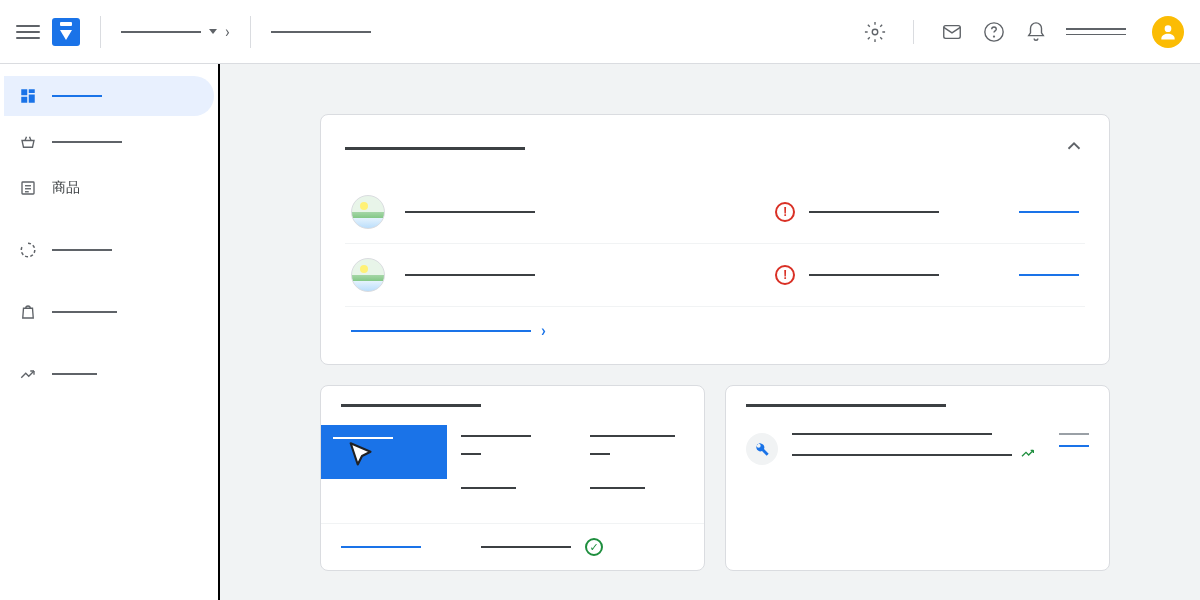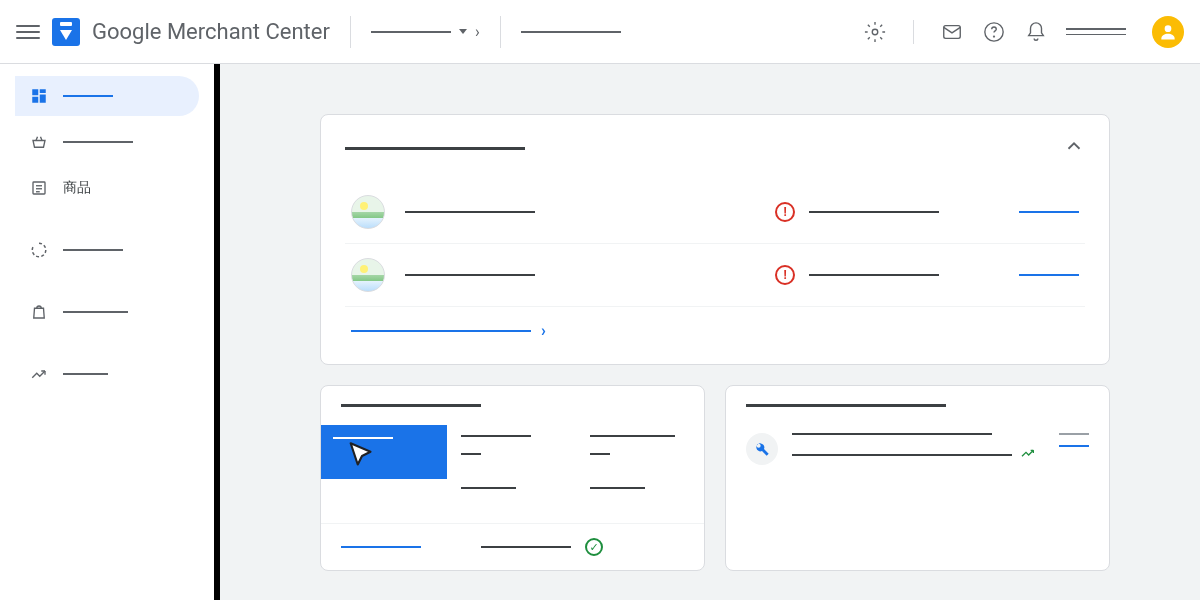--- a/index.html
+++ b/index.html
@@ -21,21 +21,21 @@
 .header-store { width: 100px; height: 2px; background: #5f6368; }
 .header-spacer { flex: 1; }
 .header-icons { display: flex; align-items: center; gap: 18px; }
 .icon-btn { width: 24px; height: 24px; display: flex; align-items: center; justify-content: center; cursor: pointer; color: #5f6368; }
 .avatar { width: 32px; height: 32px; border-radius: 50%; background: #fbbc04; display: flex; align-items: center; justify-content: center; margin-left: 8px; }
 .avatar svg { width: 20px; height: 20px; }
 .user-line-wrap { display: flex; flex-direction: column; gap: 4px; }
 
 
 .layout { display: flex; height: calc(600px - 64px); }
-.sidebar { width: 220px; background: #fff; border-right: 6px solid #000000; padding: 12px 15px; }
+.sidebar { width: 220px; background: #fff; border-right: 2px solid #000000; padding: 12px 4px; }
 .nav-item { display: flex; align-items: center; gap: 14px; padding: 10px 14px; border-radius: 0 20px 20px 0; cursor: pointer; margin-bottom: 6px; }
 .nav-item.active { background: #e8f0fe; }
 .nav-item.active .nav-icon { color: #1a73e8; }
 .nav-item.active .nav-line { background: #1a73e8; }
 .nav-icon { width: 20px; height: 20px; color: #5f6368; display: flex; align-items: center; justify-content: center; }
 .nav-line { width: 50px; height: 2px; background: #5f6368; }
 .nav-text { font-size: 14px; color: #3c4043; }
 .nav-gap { height: 16px; }
 
 
@@ -90,21 +90,20 @@
 </head>
 <body>
 
 <div class="header">
   <div class="menu-icon">
     <span></span>
       <span></span>
       <span></span>
   </div>
   <div class="logo"></div>
-  <div class="app-title">Google Merchant Center</div>
   <div class="divider"></div>
   <div class="header-account">
     <div class="account-line"></div>
     <div class="chevron-down"></div>
     <span class="chevron-right-small">›</span>
   </div>
   <div class="divider"></div>
   <div class="header-store"></div>
   <div class="header-spacer"></div>
   <div class="header-icons">

